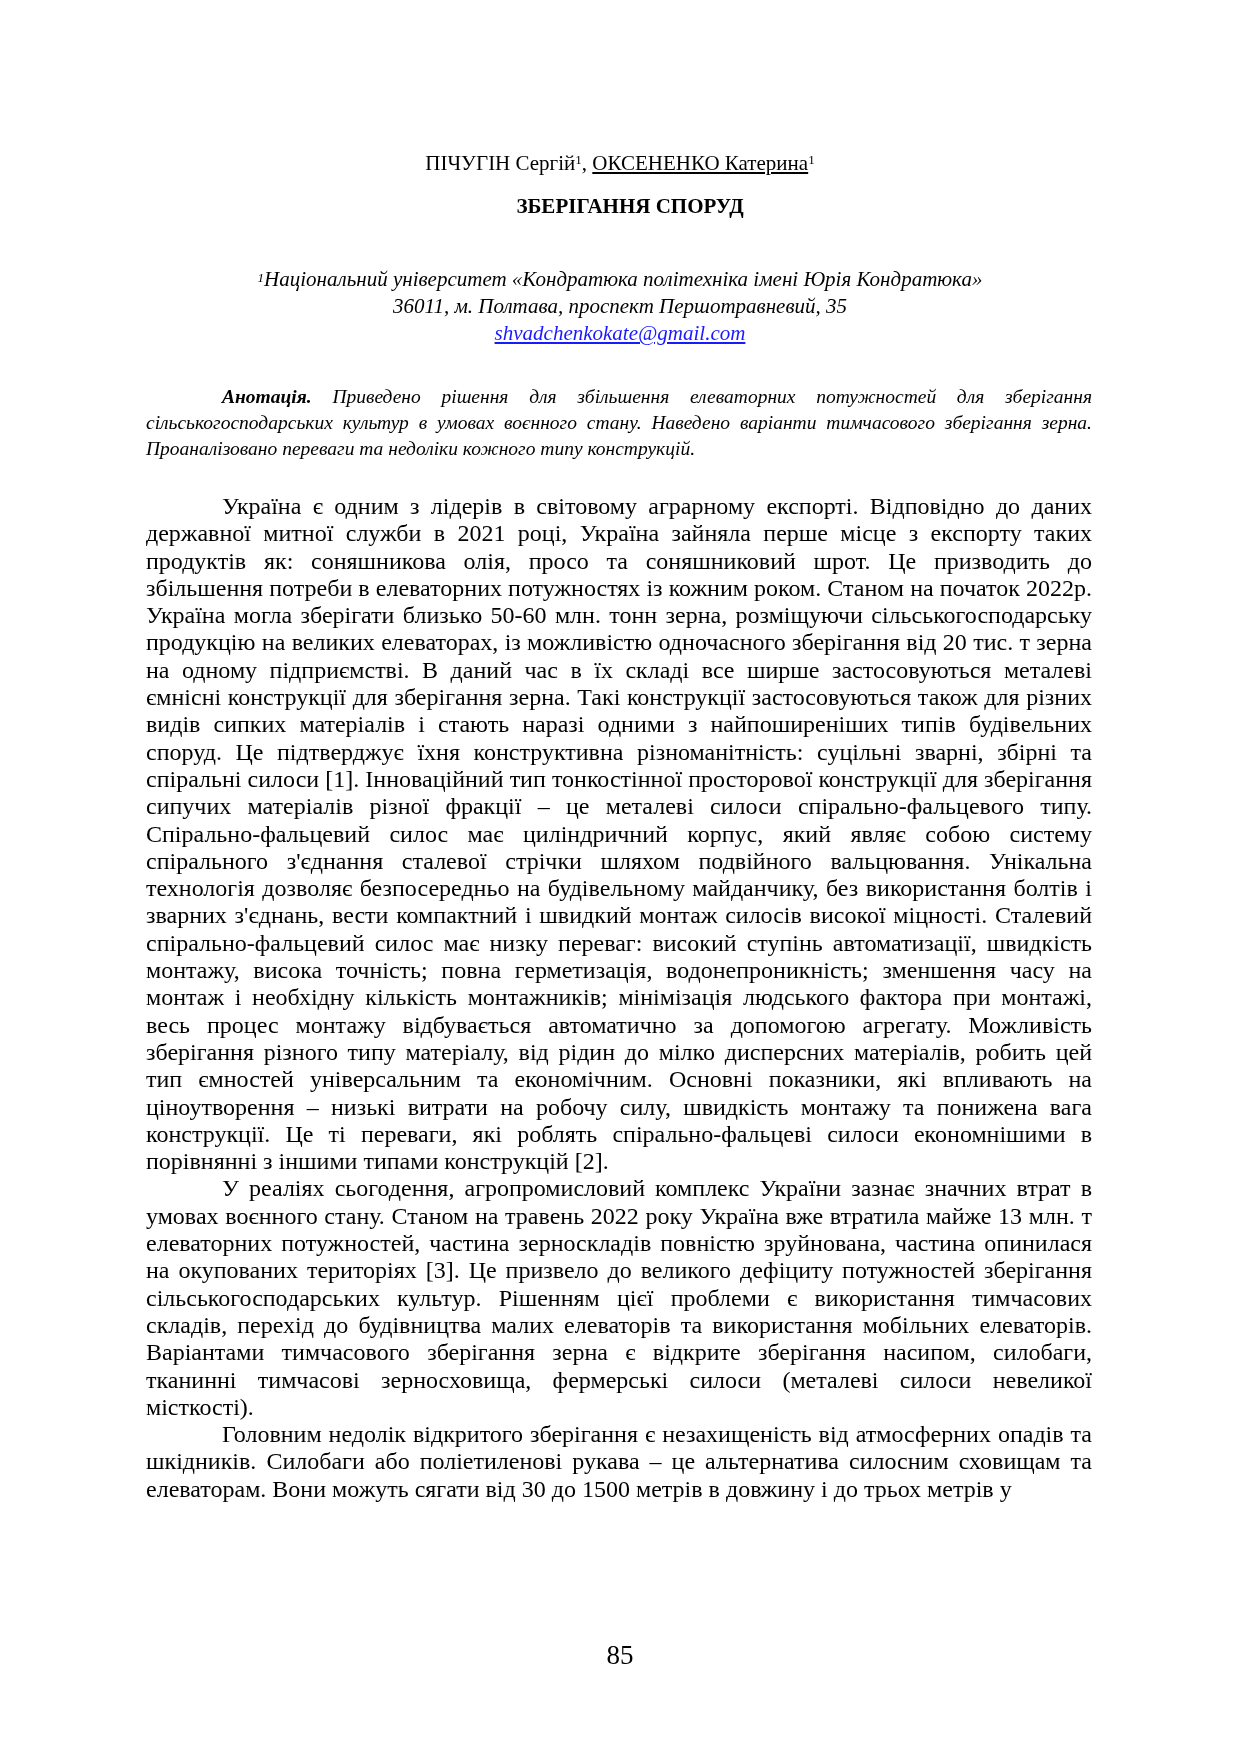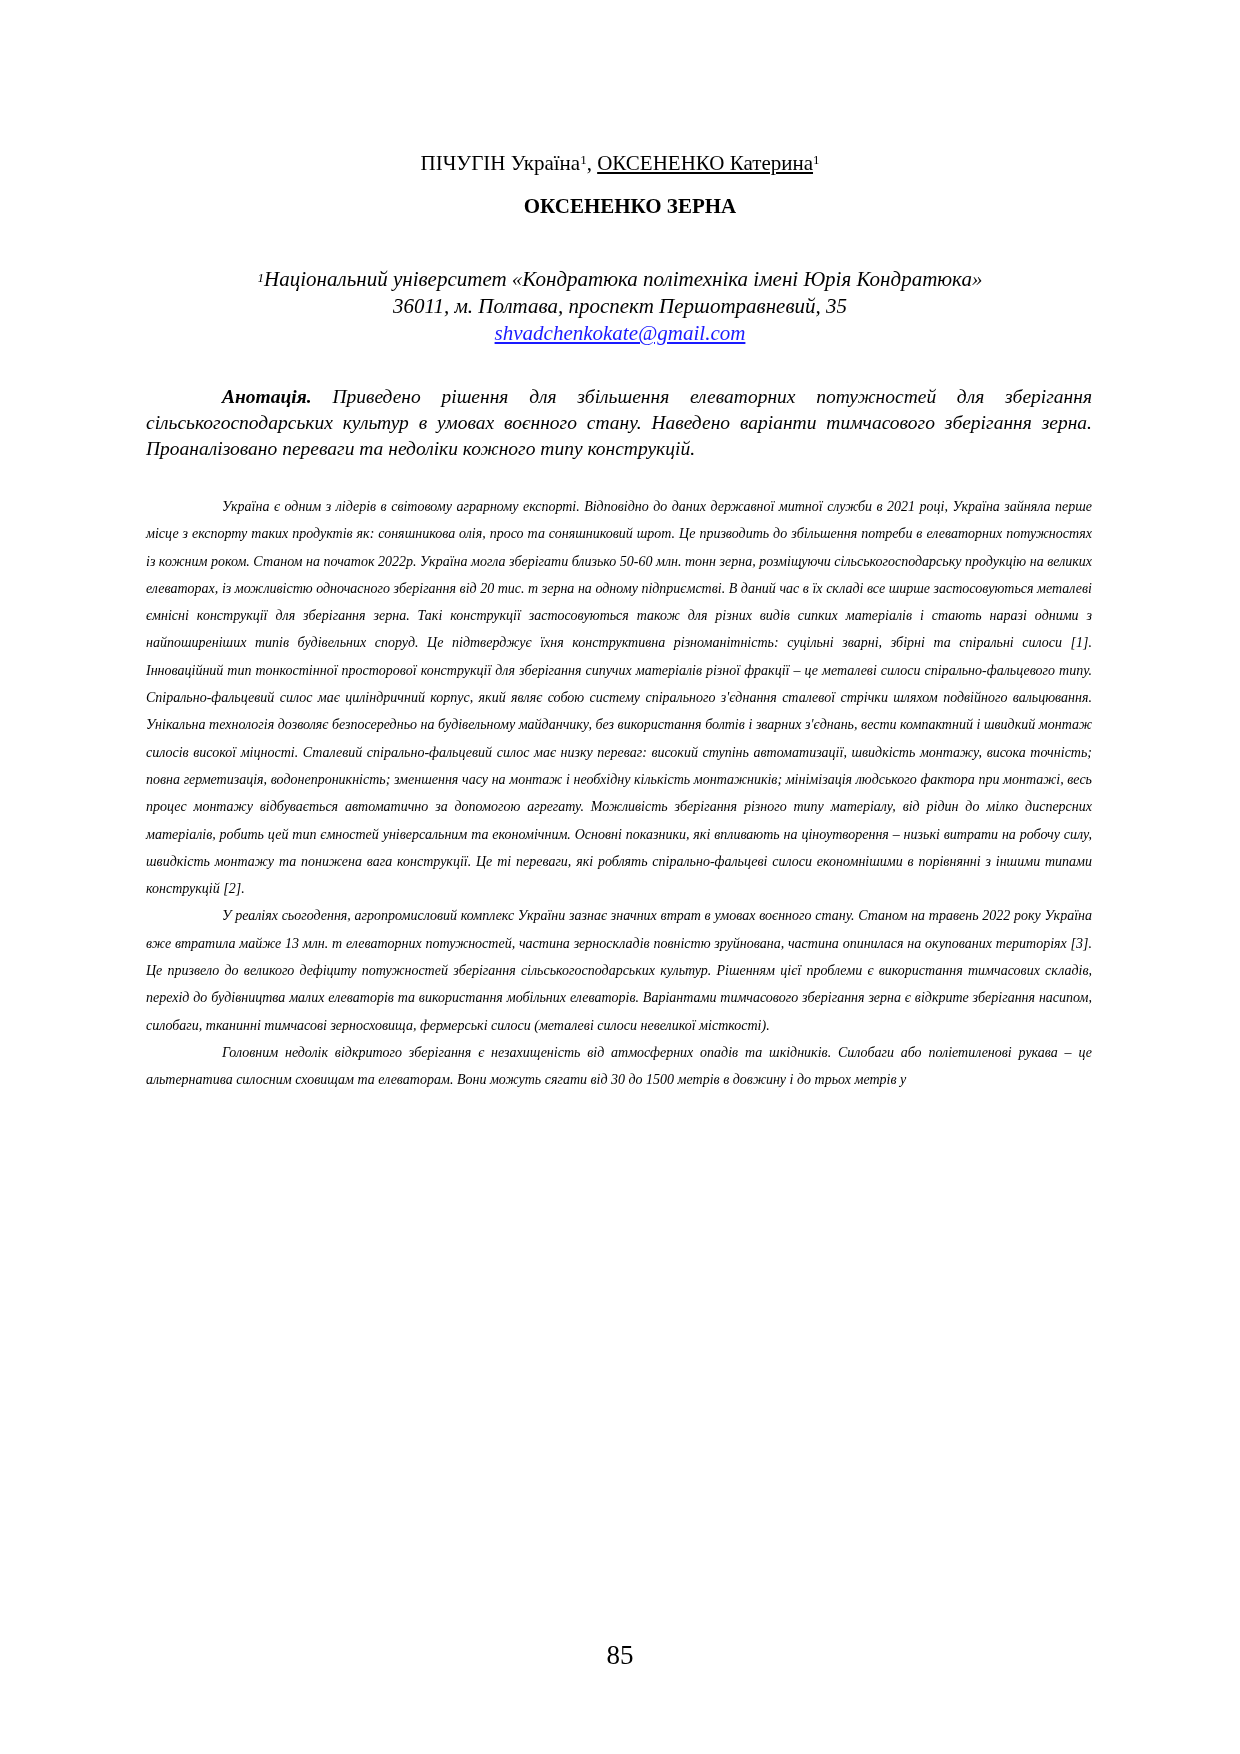--- a/index.html
+++ b/index.html
@@ -14,36 +14,36 @@
            font-weight: bold; font-size: 21px; line-height: 28px; }
   .aff { position: absolute; top: 266px; left: 150px; width: 940px; text-align: center;
          font-style: italic; font-size: 21px; line-height: 27px; }
   .aff sup { font-size: 13px; vertical-align: top; position: relative; top: -2px; }
   .aff a { color: #1a1aff; text-decoration: underline; }
   .abstract { position: absolute; top: 384px; left: 146px; width: 946px;
               font-style: italic; font-size: 19.5px; line-height: 26px; text-align: justify;
               text-indent: 76px; }
   .abstract b { font-weight: bold; }
   .body { position: absolute; top: 493px; left: 146px; width: 946px;
-          font-size: 14px; line-height: 27.3px; text-align: justify; font-style: italic; }
+          font-size: 24px; line-height: 27.3px; text-align: justify; }
   .body p { margin: 0; text-indent: 76px; }
   .pagenum { position: absolute; top: 1640px; left: 0; width: 1240px; text-align: center;
              font-size: 27px; }
 </style>
 </head>
 <body>
 
 <div class="page">
 
   <div class="authors">
-    <span>ПІЧУГІН Україна</span><sup>1</sup><span>, </span><span class="u">ОКСЕНЕНКО Катерина</span><sup>1</sup>
+    <span>ПІЧУГІН Сергій</span><sup>1</sup><span>, </span><span class="u">ОКСЕНЕНКО Катерина</span><sup>1</sup>
   </div>
 
   <div class="title">
-    <div>ОКСЕНЕНКО ЗЕРНА</div>
+    <div>ЗБЕРІГАННЯ СПОРУД</div>
   </div>
 
   <div class="aff">
     <div><sup>1</sup><span>Національний університет «Кондратюка політехніка імені Юрія Кондратюка»</span></div>
     <div>36011, м. Полтава, проспект Першотравневий, 35</div>
     <div><a>shvadchenkokate@gmail.com</a></div>
   </div>
 
   <div class="abstract">
     <b>Анотація.</b><span> Приведено рішення для збільшення елеваторних потужностей для зберігання сільськогосподарських культур в умовах воєнного стану. Наведено варіанти тимчасового зберігання зерна. Проаналізовано переваги та недоліки кожного типу конструкцій.</span>

